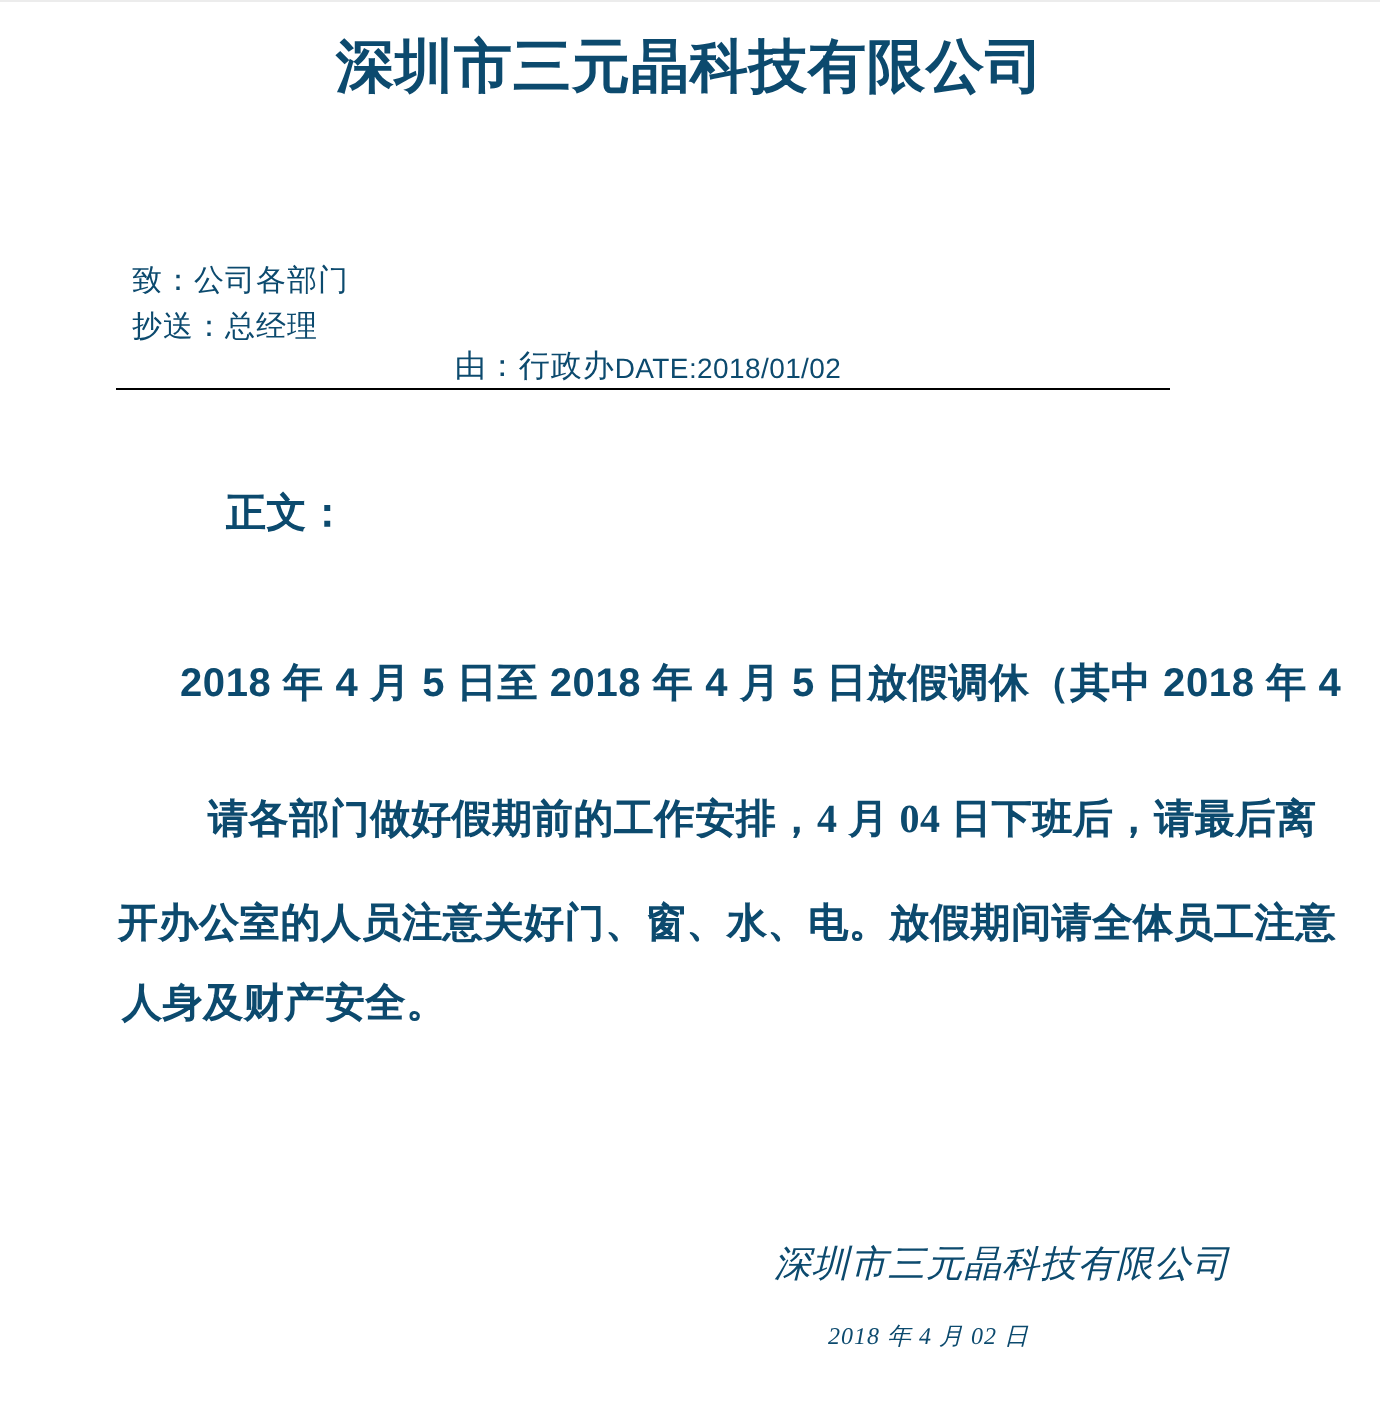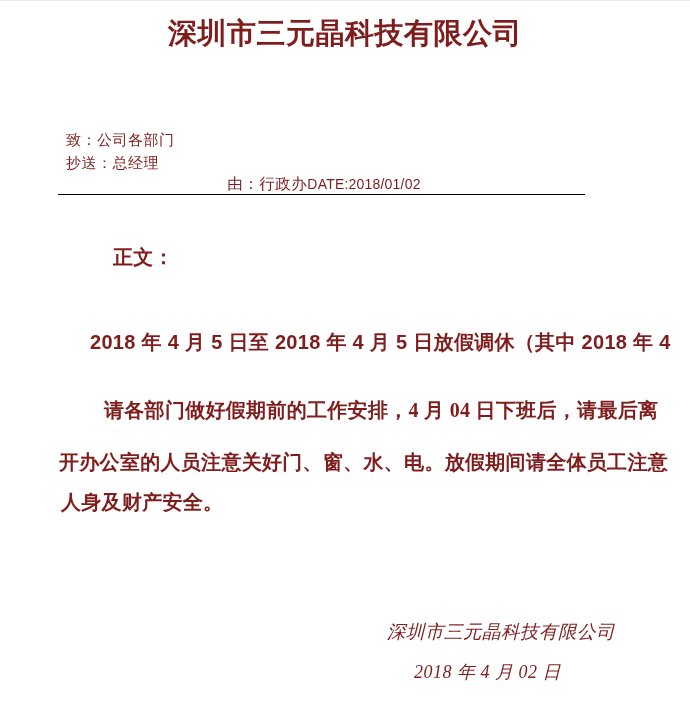--- a/index.html
+++ b/index.html
@@ -5,21 +5,21 @@
   html, body {
     margin: 0;
     padding: 0;
     background: #ffffff;
   }
   .page {
     position: relative;
     width: 690px;
     height: 707px;
     background: #ffffff;
-    color: #7f1d1d;
+    color: #0c4a6e;
     font-family: "Liberation Sans", "DejaVu Sans", sans-serif;
     overflow: hidden;
     border-top: 1px solid #ececec;
   }
   .abs {
     position: absolute;
     white-space: nowrap;
   }
   .doc-title {
     top: 13px;
@@ -70,21 +70,21 @@
   }
   .sig-company {
     top: 618px;
     left: 387px;
     font-size: 18.5px;
     letter-spacing: 0.5px;
   }
   .sig-date {
     top: 659px;
     left: 414px;
-    font-size: 18px;
+    font-size: 12px;
     letter-spacing: 0.5px;
   }
 </style>
 </head>
 <body>
 
 <div class="page">
 
   <div class="abs doc-title">深圳市三元晶科技有限公司</div>
 

